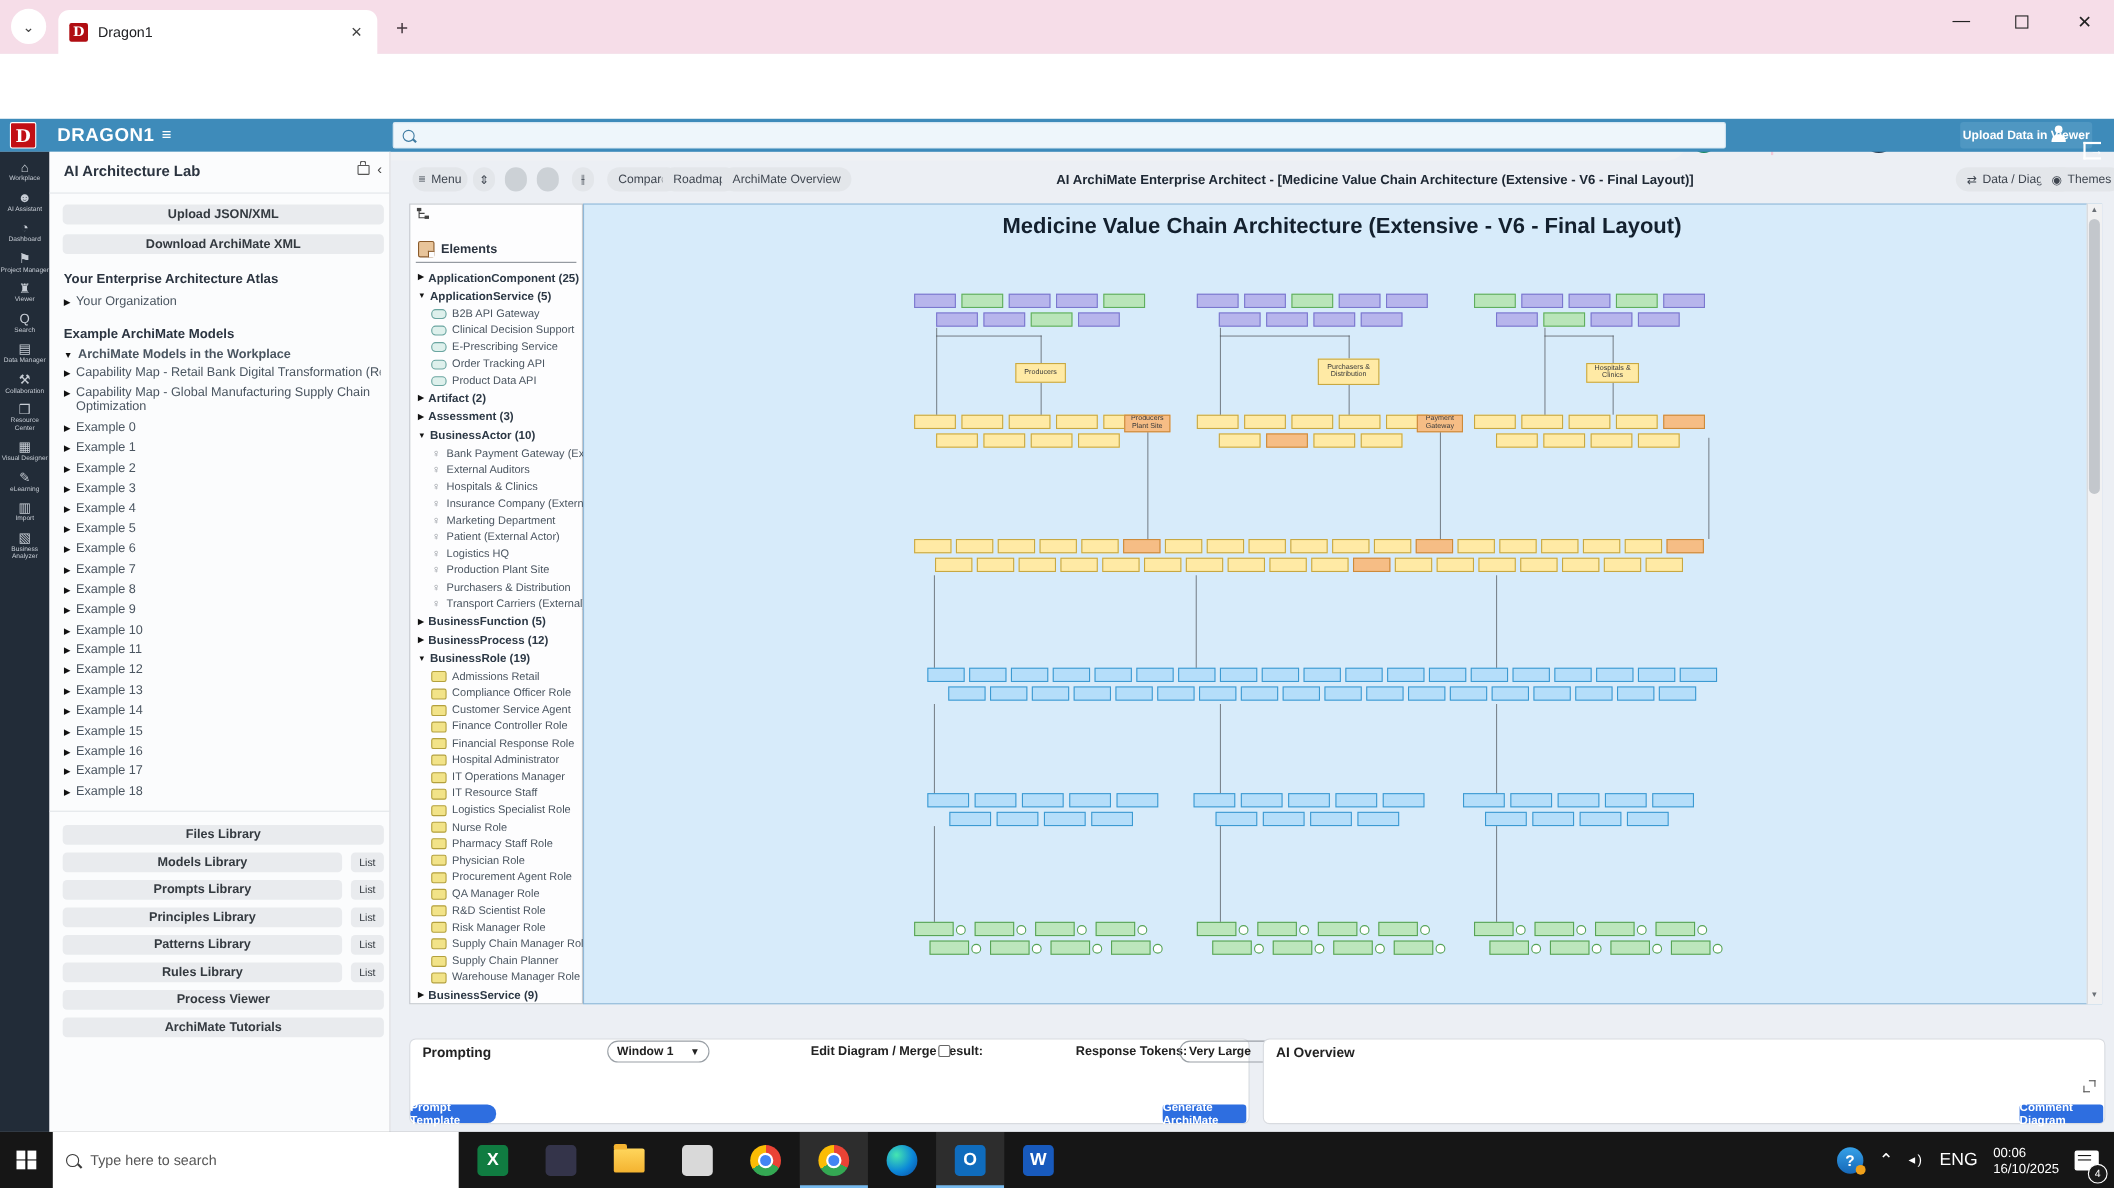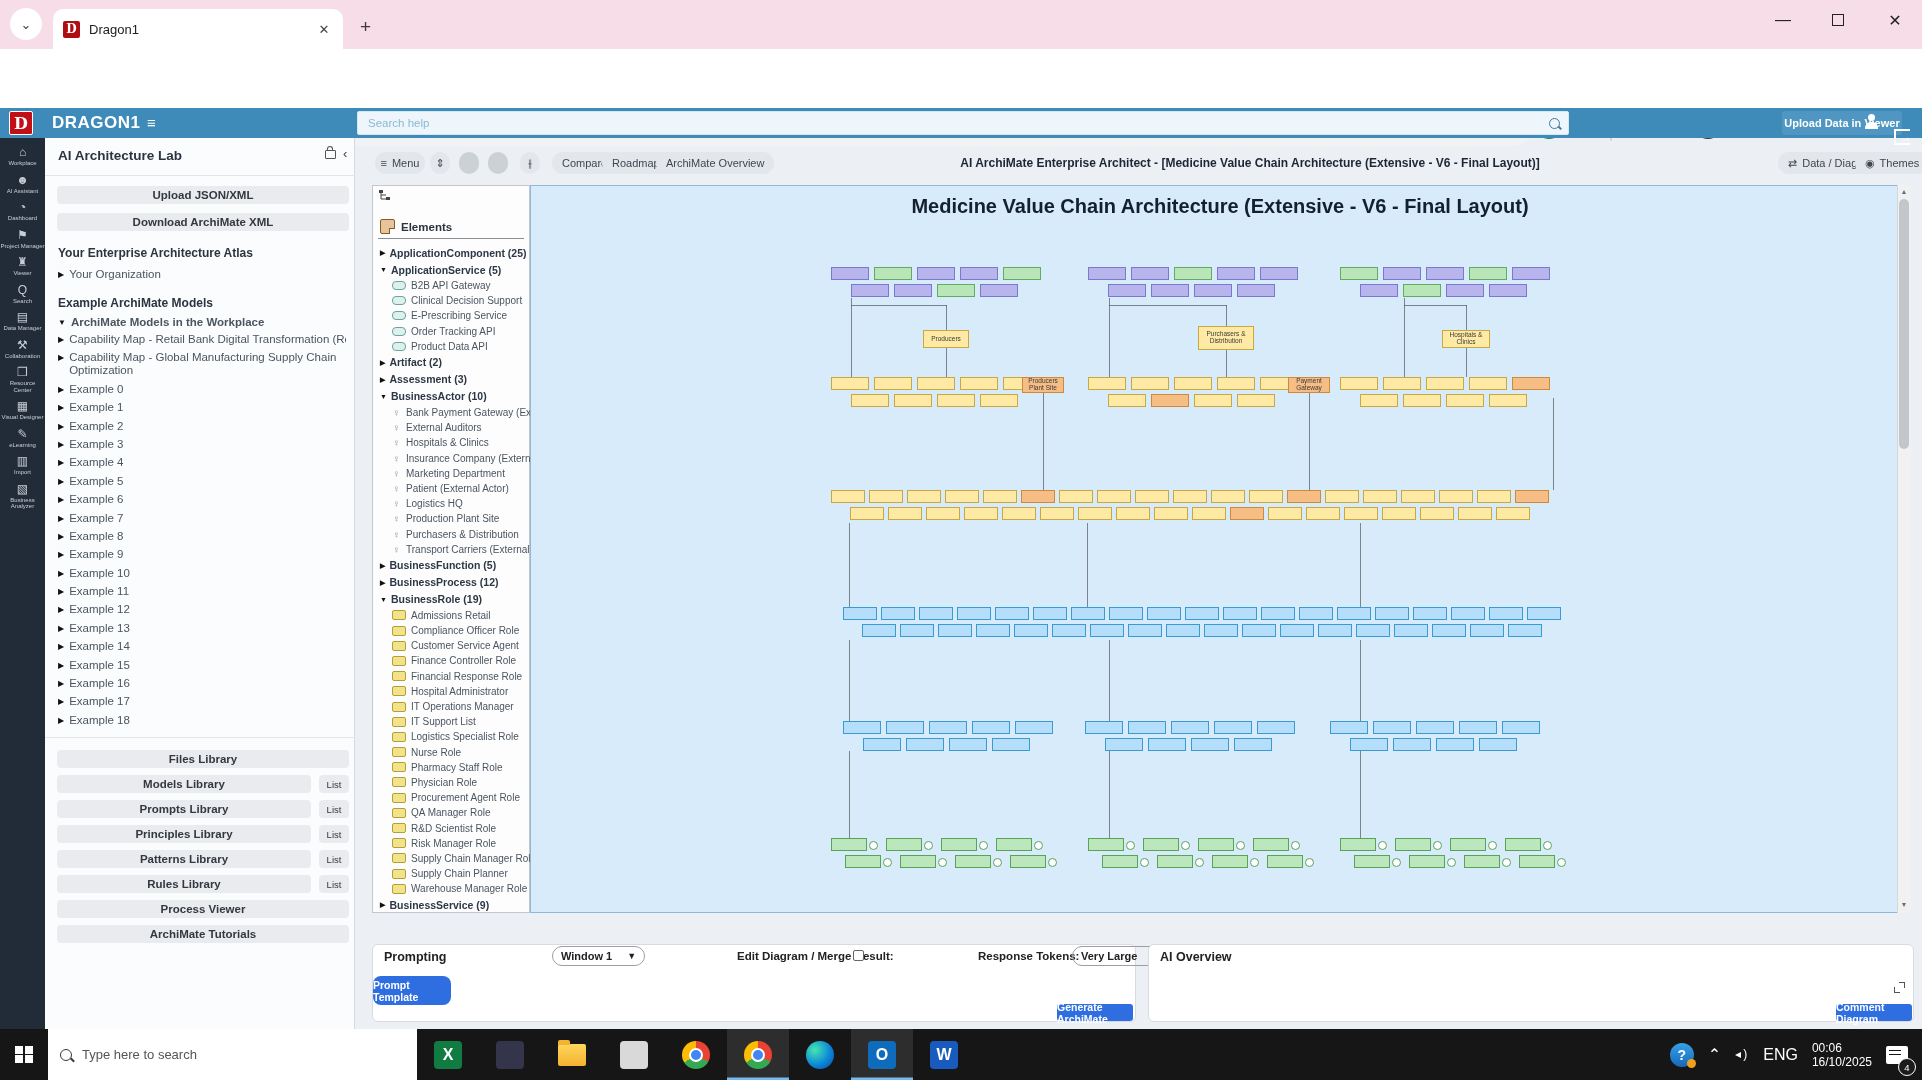--- a/index.html
+++ b/index.html
@@ -208,21 +208,20 @@
     <div class="abs queue">≡♪</div>
     <div class="abs avatar"></div>
     <div class="abs kebab">⋮</div>
   </div>
 
   <div class="abs apphdr"></div>
   <div class="abs dlogo">D</div>
   <div class="abs brand">DRAGON1</div>
   <div class="abs hamb">≡</div>
   <div class="abs hsearch">
-    <input placeholder="Search help" style="">
     <span class="hmag"></span>
   </div>
   <div class="abs upbtn">Upload Data in Viewer</div>
   <div class="abs personic"></div>
   <div class="abs logoutic"></div>
 
   <div class="abs rail" id="rail">
       <div class="rail-item">
         <span class="rail-glyph">⌂</span>
         <span class="rail-label">Workplace</span>
@@ -576,21 +575,21 @@
       <div class="echild">
         <span class="tree-ic ic-role"></span>
         <span>Hospital Administrator</span>
       </div>
       <div class="echild">
         <span class="tree-ic ic-role"></span>
         <span>IT Operations Manager</span>
       </div>
       <div class="echild">
         <span class="tree-ic ic-role"></span>
-        <span>IT Support List</span>
+        <span>IT Resource Staff</span>
       </div>
       <div class="echild">
         <span class="tree-ic ic-role"></span>
         <span>Logistics Specialist Role</span>
       </div>
       <div class="echild">
         <span class="tree-ic ic-role"></span>
         <span>Nurse Role</span>
       </div>
       <div class="echild">
@@ -858,21 +857,21 @@
     <span>Window 1</span>
     <span class="selcar">▼</span>
   </div>
   <div class="abs pr-label" style="left:737px;top:950px">Edit Diagram / Merge Result:</div>
   <div class="abs chk" style="left:853px;top:950px"></div>
   <div class="abs pr-label" style="left:978px;top:950px">Response Tokens:</div>
   <div class="abs selbox" style="left:1072px;top:946px">
     <span>Very Large</span>
     <span class="selcar">▼</span>
   </div>
-  <div class="abs bluebtn" style="left:373px;top:976px;width:78px;height:29px;border-radius:8px">Prompt Template</div>
+  <div class="abs bluebtn" style="left:373px;top:1004px;width:78px;height:17px;border-radius:8px">Prompt Template</div>
   <div class="abs bluebtn" style="left:1057px;top:1004px;width:76px;height:17px">Generate ArchiMate</div>
 
   <div class="abs panelw" style="left:1148px;top:944px;width:766px;height:78px"></div>
   <div class="abs pr-title" style="left:1160px;top:950px">AI Overview</div>
   <div class="abs expand-ic" style="left:1894px;top:950px"></div>
   <div class="abs bluebtn" style="left:1836px;top:1004px;width:76px;height:17px">Comment Diagram</div>
 
   <div class="abs taskbar">
     <div class="winstart">
       <span class="winlogo">

